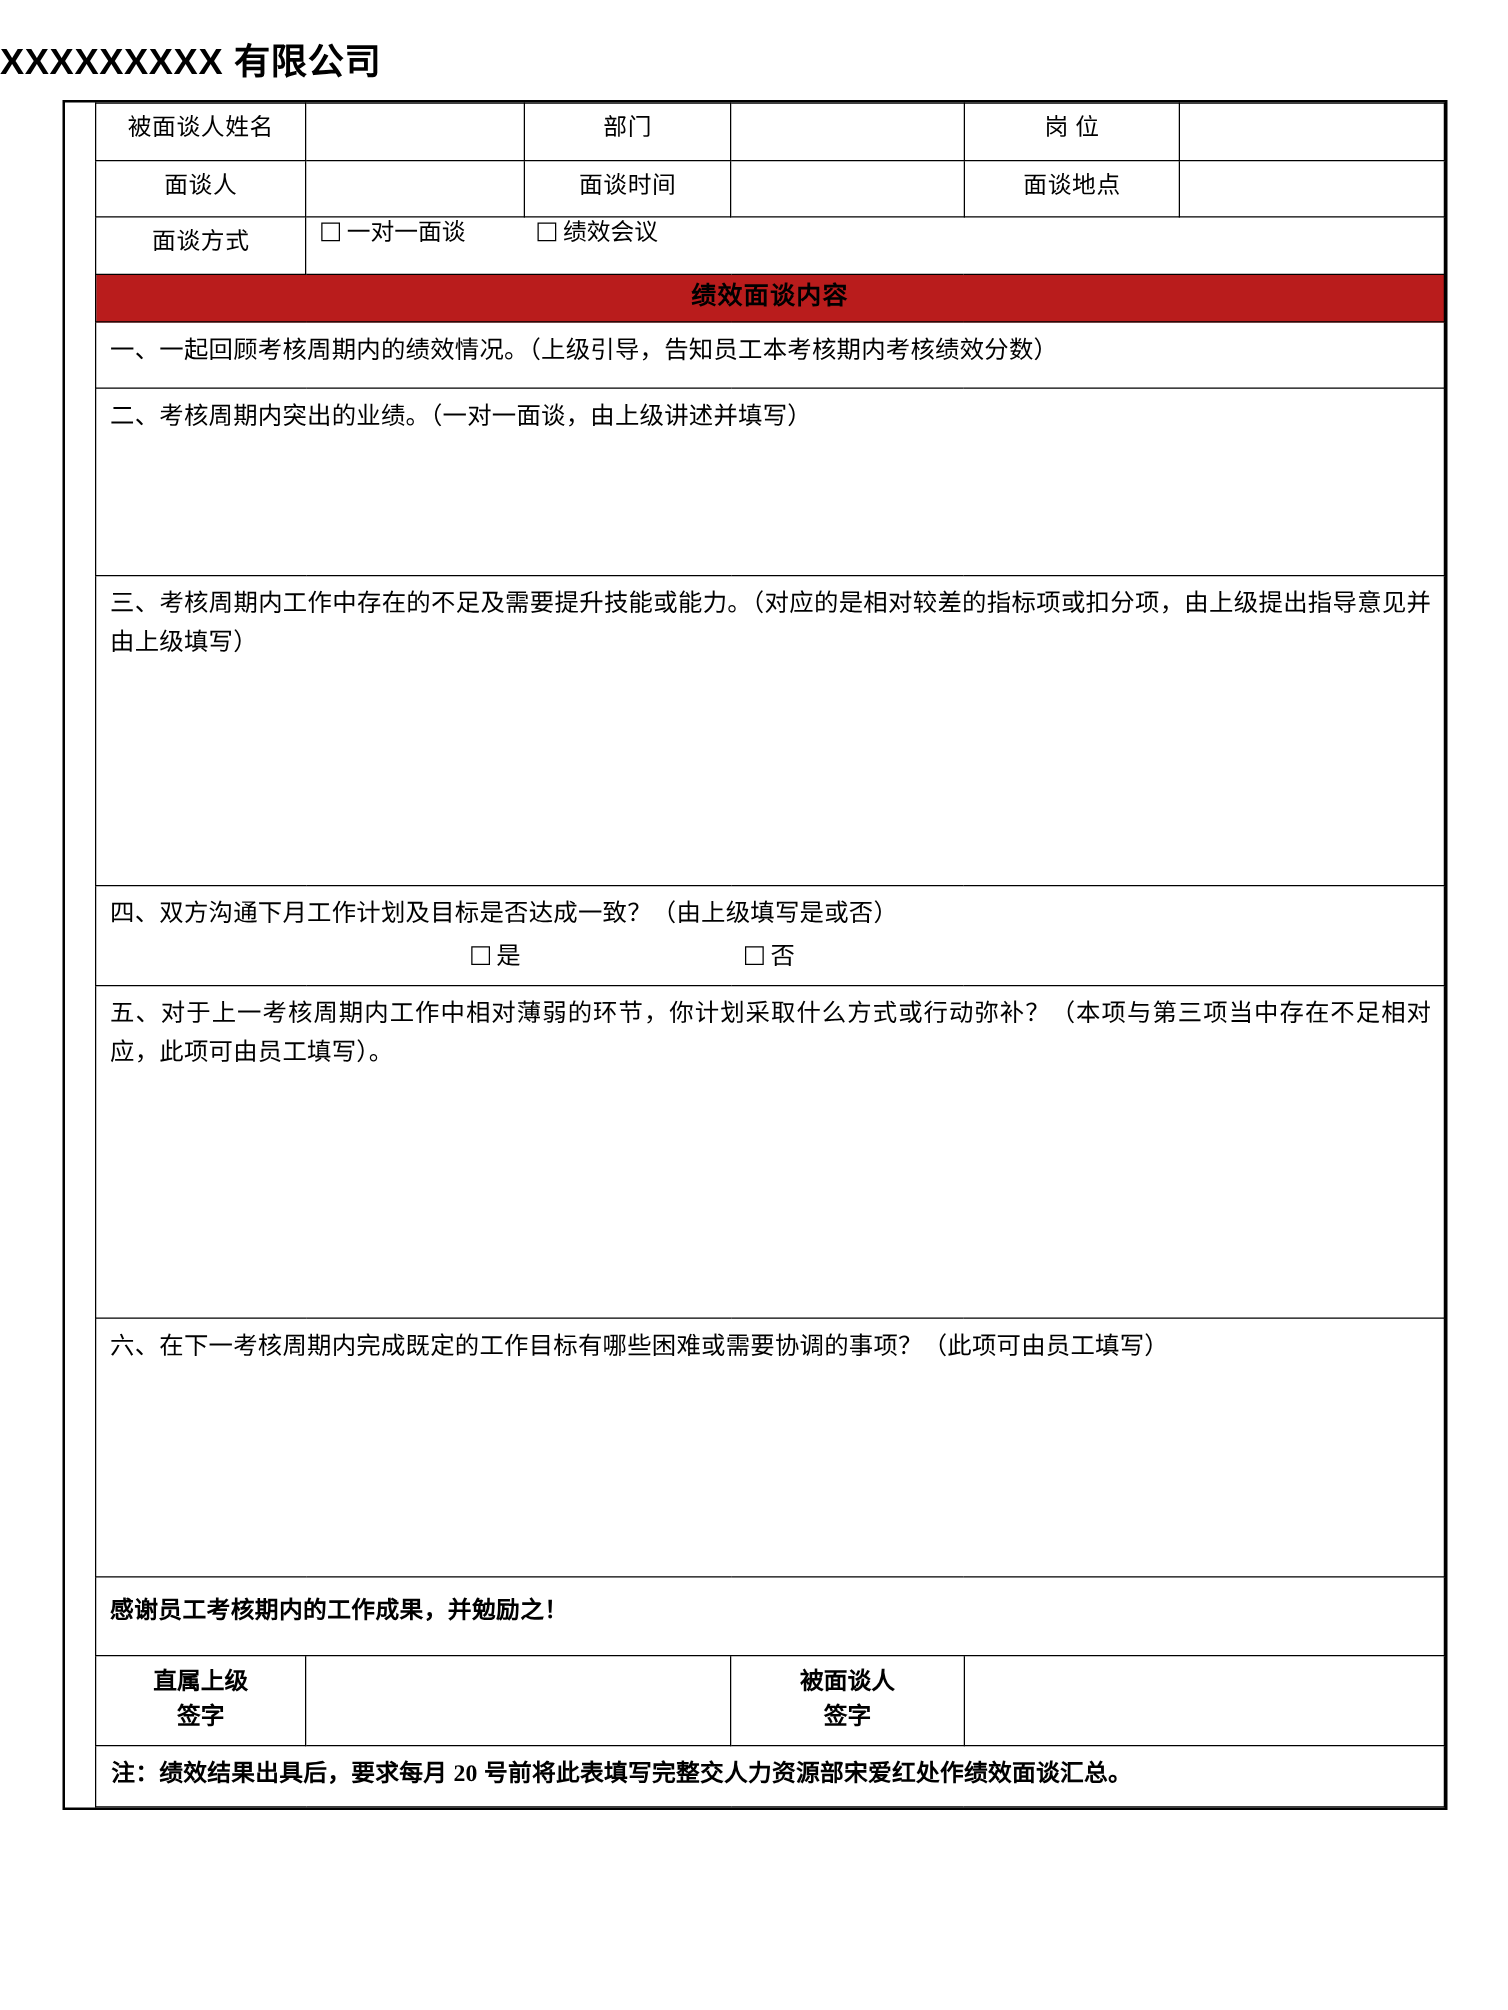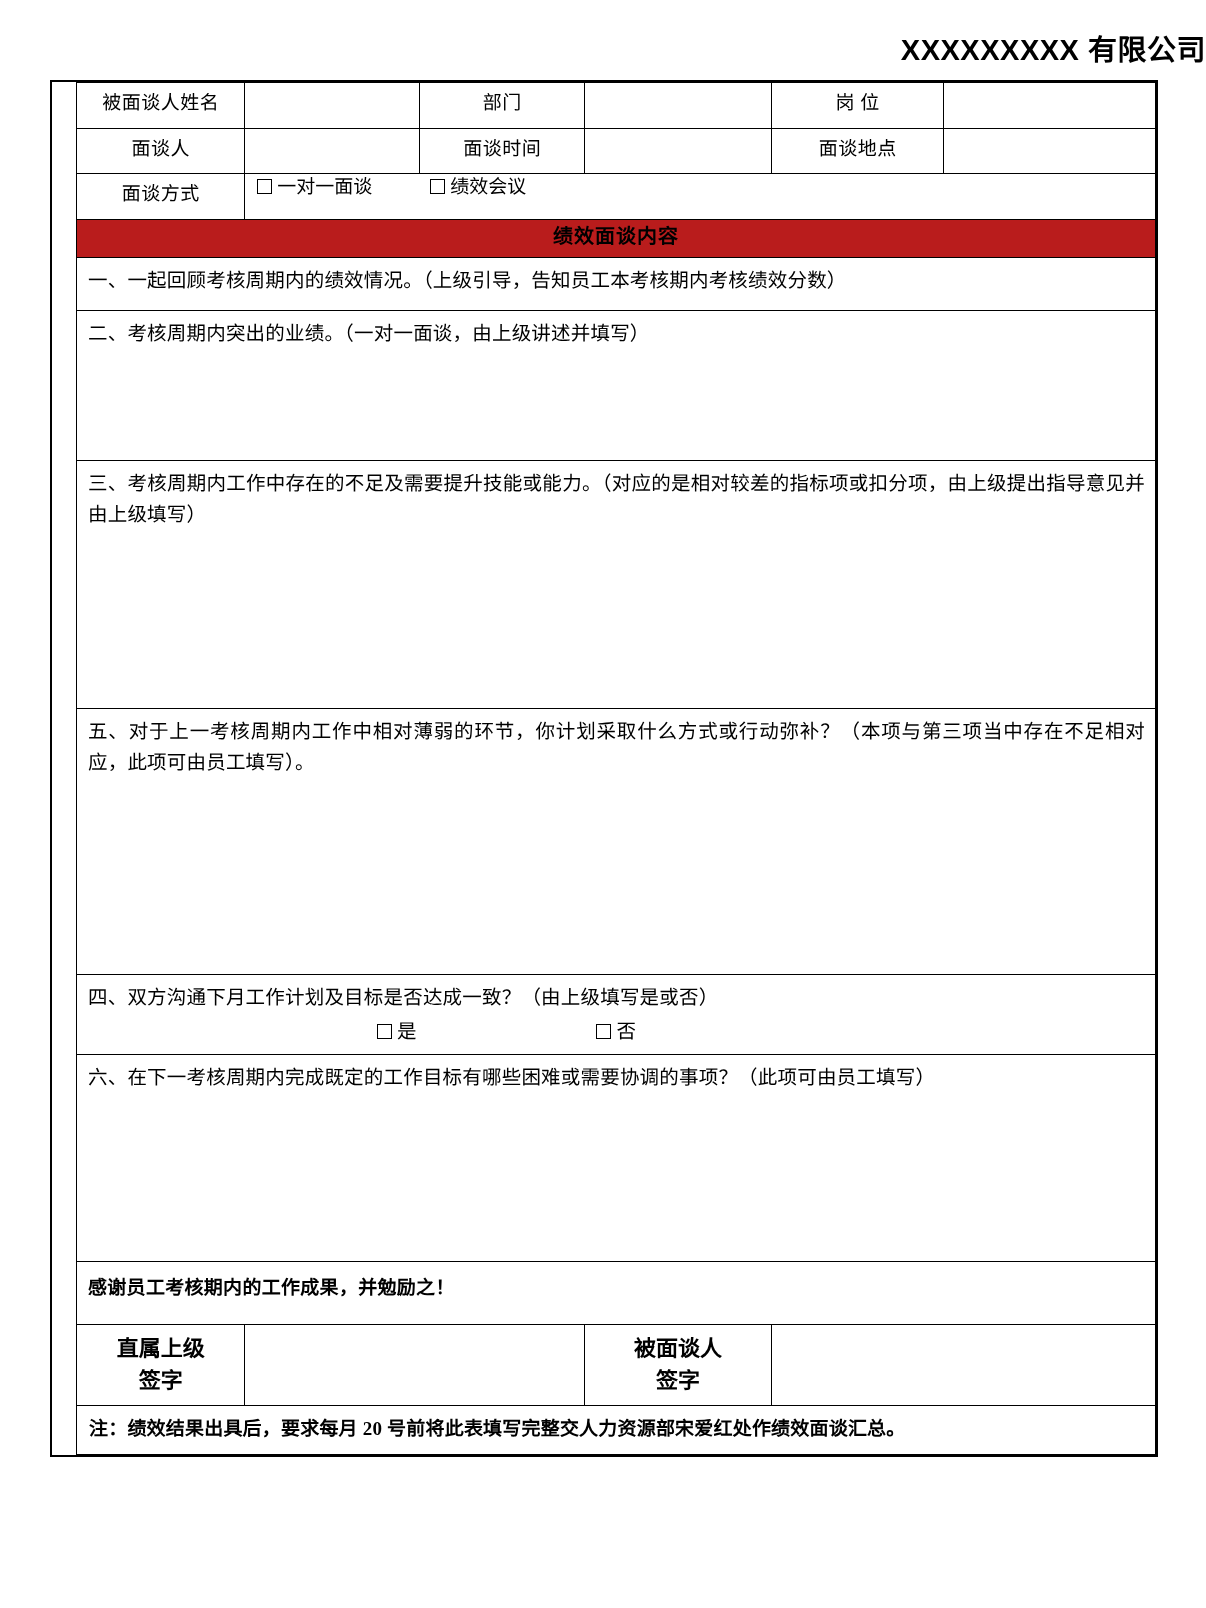--- a/index.html
+++ b/index.html
@@ -21,21 +21,21 @@
     width: 1206px;
     height: 1608px;
     box-sizing: border-box;
     padding: 0;
     background: #ffffff;
   }
 
   
   .title-block {
     padding-top: 34px;
-    text-align: right;
+    text-align: left;
   }
   .company-title {
     font-family: "Liberation Sans", "DejaVu Sans", sans-serif;
     font-size: 29px;
     font-weight: bold;
     letter-spacing: 0.5px;
     line-height: 1.15;
     white-space: nowrap;
   }
   .form-title {
@@ -136,23 +136,23 @@
   .thanks {
     padding: 10px 11px;
     font-family: "Liberation Sans", "DejaVu Sans", sans-serif;
     font-weight: bold;
     font-size: 19px;
     letter-spacing: 0.3px;
   }
 
   .sign-label {
     text-align: center;
-    font-family: Liberation Serif, serif;
-    font-weight: bold;
-    font-size: 22px;
+    font-family: Liberation Mono, monospace;
+    font-weight: bold;
+    font-size: 19px;
     line-height: 1.45;
     padding: 8px 2px;
   }
 
   .note {
     padding: 10px 12px 9px 12px;
     font-family: Liberation Serif, serif;
     font-weight: bold;
     font-size: 19px;
     letter-spacing: 0.2px;
@@ -256,40 +256,40 @@
           </td>
         </tr>
 
         <tr>
           <td colspan="6" style="height:247px;">
             <div class="sec-text">三、考核周期内工作中存在的不足及需要提升技能或能力。（对应的是相对较差的指标项或扣分项，由上级提出指导意见并由上级填写）</div>
           </td>
         </tr>
 
         <tr>
-          <td colspan="6" style="height:265px;">
-            <div class="sec-text">五、对于上一考核周期内工作中相对薄弱的环节，你计划采取什么方式或行动弥补？（本项与第三项当中存在不足相对应，此项可由员工填写）。</div>
-          </td>
-        </tr>
-
-        <tr>
           <td colspan="6" style="height:79px;">
             <div class="sec-text">四、双方沟通下月工作计划及目标是否达成一致？（由上级填写是或否）</div>
             <div class="yesno">
               <span class="opt">
                 <span class="cbox"></span><span>是</span>
               </span>
               <span class="opt">
                 <span class="cbox"></span><span>否</span>
               </span>
             </div>
           </td>
         </tr>
 
         <tr>
+          <td colspan="6" style="height:265px;">
+            <div class="sec-text">五、对于上一考核周期内工作中相对薄弱的环节，你计划采取什么方式或行动弥补？（本项与第三项当中存在不足相对应，此项可由员工填写）。</div>
+          </td>
+        </tr>
+
+        <tr>
           <td colspan="6" style="height:206px;">
             <div class="sec-text">六、在下一考核周期内完成既定的工作目标有哪些困难或需要协调的事项？（此项可由员工填写）</div>
           </td>
         </tr>
 
         <tr>
           <td colspan="6" style="height:62px;">
             <div class="thanks">感谢员工考核期内的工作成果，并勉励之！</div>
           </td>
         </tr>

